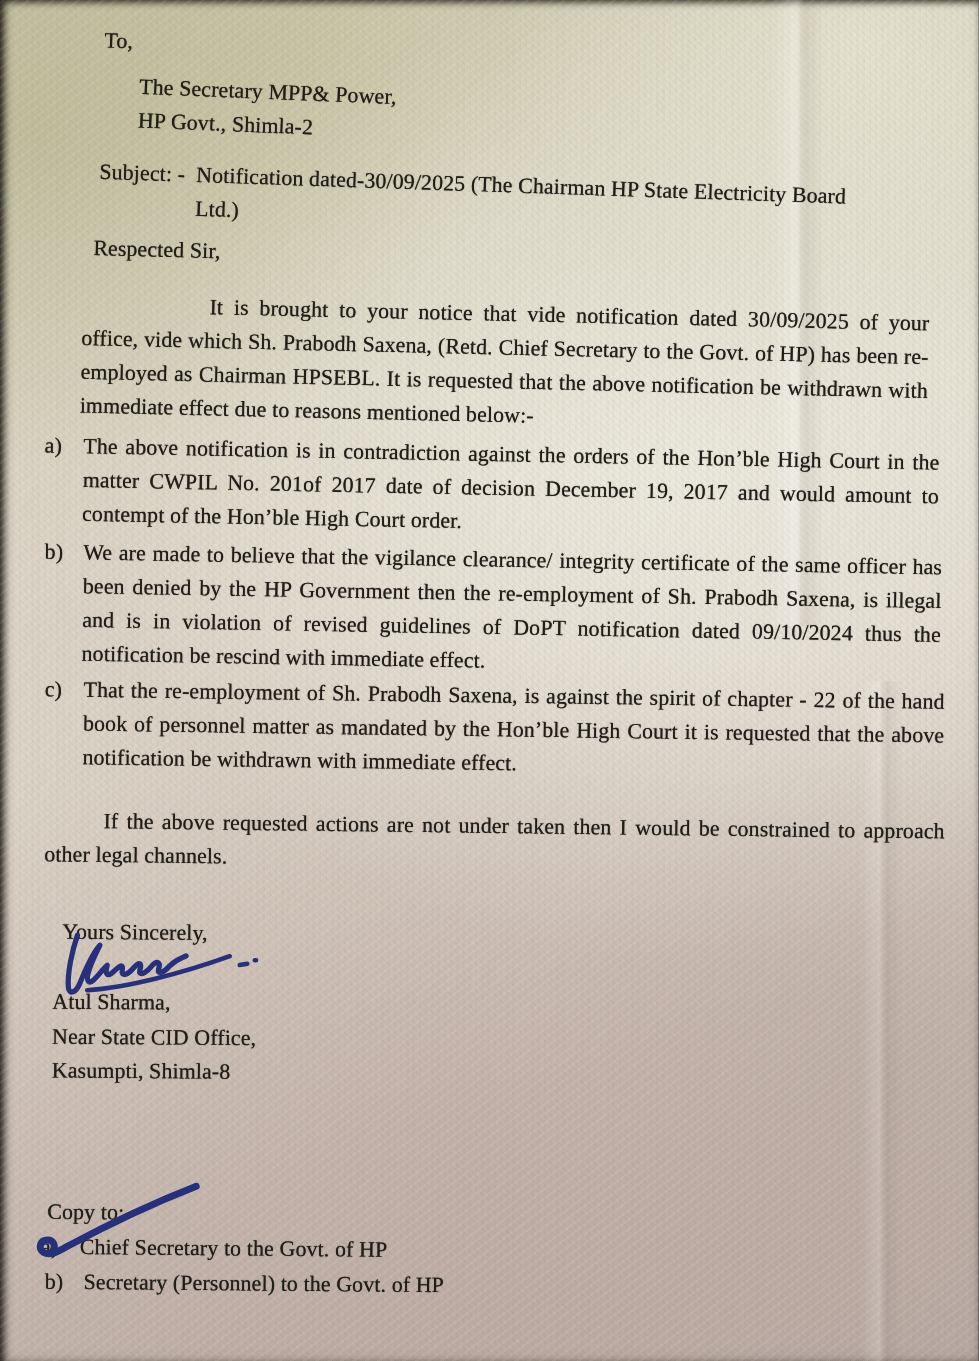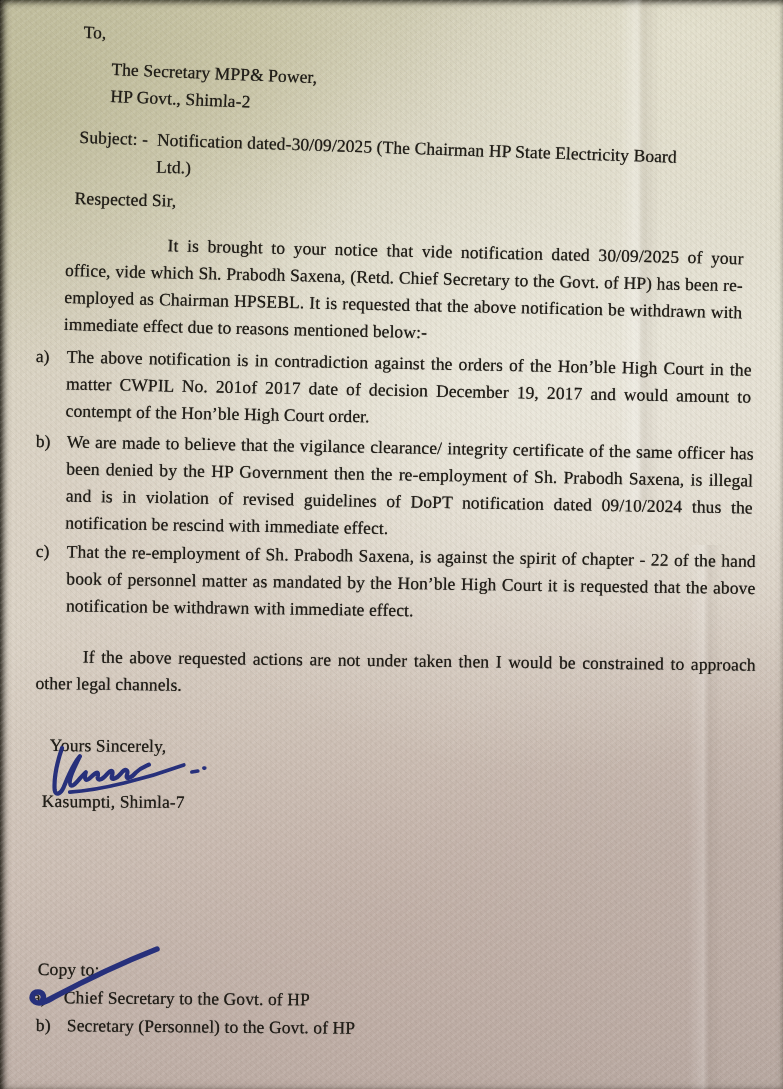--- a/index.html
+++ b/index.html
@@ -107,21 +107,23 @@
   <svg class="blk" style="left:46px; top:744px; transform:rotate(0.4deg);" width="172" height="58" viewBox="0 0 172 58">
     <g class="ink" stroke="#27307b">
       <path stroke-width="4.2" d="M16,4 C12,16 8,34 9,46 C10,52 15,50 18,43 C22,33 27,20 34,12 C28,24 22,38 25,41 C28,44 35,32 40,28 C38,35 40,38 45,33 C50,28 53,26 52,32 C51,37 56,36 61,30 C66,24 68,26 66,32 C65,36 70,35 75,29 C80,23 83,25 81,31 C80,35 85,34 90,28 C95,23 99,22 103,20"></path>
       <path stroke-width="3.6" d="M24,48 C55,46 100,34 138,20"></path>
       <path stroke-width="3.6" d="M146,27 L152,26"></path>
       <path stroke-width="3.6" d="M158,23 L159,23"></path>
     </g>
   </svg>
 
   <div class="blk" style="left:42px; top:788px; transform:rotate(0.4deg);">
-    <div class="txt" style="line-height:27.5px">Kasumpti, Shimla-7</div>
+    <div class="txt" style="line-height:27.5px">Atul Sharma,</div>
+    <div class="txt" style="line-height:27.5px">Near State CID Office,</div>
+    <div class="txt" style="line-height:27.5px">Kasumpti, Shimla-8</div>
   </div>
 
   <div class="blk txt" style="left:38px; top:956px; transform:rotate(0.6deg);">Copy to:-</div>
 
   <div class="blk pt txt" style="left:33px; top:984px; width:500px; transform:rotate(0.5deg);">
     <span class="pt-label">a)</span>
     <span>Chief Secretary to the Govt. of HP</span>
   </div>
 
   <div class="blk pt txt" style="left:36px; top:1012px; width:500px; transform:rotate(0.5deg);">

